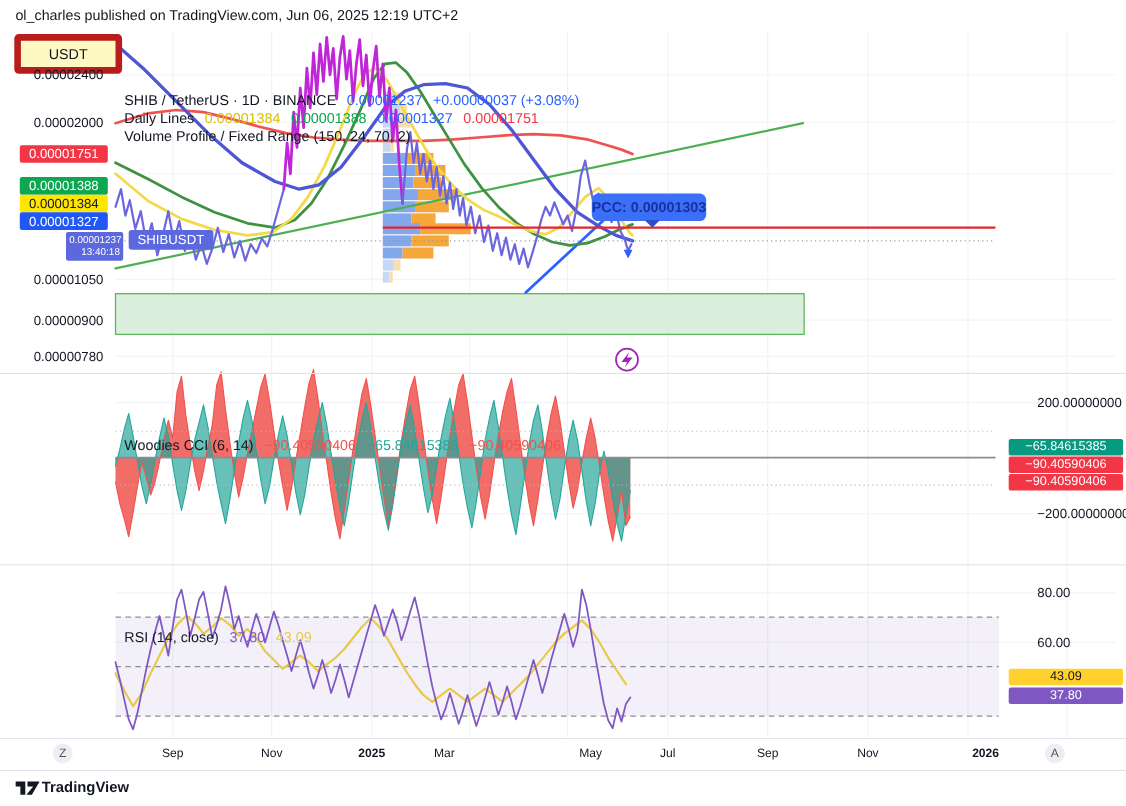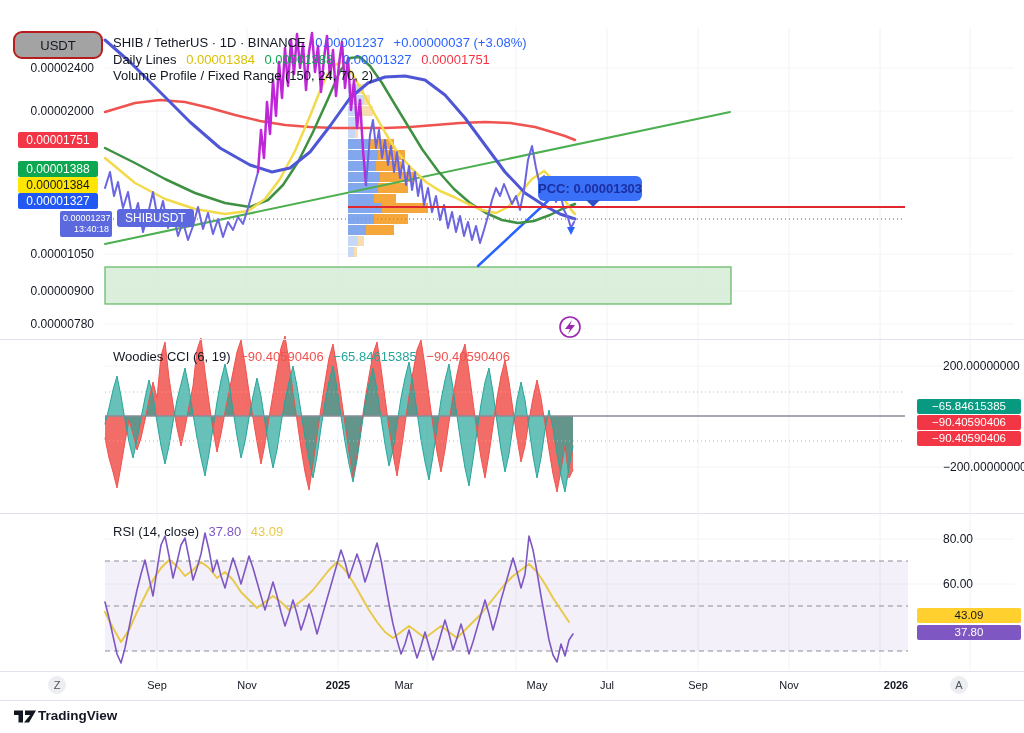--- a/index.html
+++ b/index.html
@@ -1,23 +1,23 @@
 <!DOCTYPE html>
 <html><head>
 <meta charset="utf-8">
 <style>
   html,body{margin:0;padding:0;background:#fff;}
   #page{position:relative;width:1024px;height:733px;background:#fff;overflow:hidden;
         font-family:"Liberation Sans","DejaVu Sans",sans-serif;color:#131722;}
   #chart-svg{position:absolute;left:0;top:0;z-index:1;}
   .ov{position:absolute;z-index:3;}
   #pub-line{left:14px;top:6px;font-size:13px;font-weight:500;color:#131722;}
-  #usdt-box{left:13px;top:31px;width:86px;height:24px;border:2px solid #b91c1c;border-radius:9px;
-            display:flex;align-items:center;justify-content:center;font-size:13px;background:#a3a3a3;}
-  .legend-row{left:113px;height:16px;font-size:13px;white-space:nowrap;}
+  #usdt-box{left:13px;top:31px;width:86px;height:24px;border:6px solid #b91c1c;border-radius:4px;
+            display:flex;align-items:center;justify-content:center;font-size:13px;background:#fef9c3;}
+  .legend-row{left:113px;height:16px;font-size:13px;white-space:nowrap;margin-top:48px;}
   .legend-row span{margin-right:6px;}
   .axis-label{position:absolute;right:6px;font-size:12px;color:#131722;white-space:nowrap;z-index:3;}
   .axis-badge{position:absolute;font-size:12px;color:#fff;border-radius:2px;text-align:center;
               width:80px;height:16px;line-height:16px;z-index:4;}
   #left-axis{position:absolute;left:0;top:0;width:100px;height:700px;z-index:3;}
   #price-badge{position:absolute;left:60px;width:46px;border-radius:2px;color:#fff;text-align:right;
                font-size:9px;line-height:11px;padding:2px 3px;z-index:4;}
   #shib-badge{left:105px;top:209px;background:#5C68DE;color:#fff;font-size:12px;border-radius:3px;
               padding:1px 8px;height:16px;line-height:16px;margin-left:12px;}
   #callout{left:538px;top:176px;background:#3A6FF7;color:#1C2FA0;border-radius:6px;height:25px;
@@ -126,20 +126,21 @@
       <line x1="105" y1="651" x2="908" y2="651" stroke="#8c8f96" stroke-width="1.2" stroke-dasharray="5 4"></line>
       <polyline points="105,612 113,628 121,642 129,630 137,612 145,596 153,580 161,568 169,560 177,566 185,576 193,570 201,562 209,568 217,578 225,572 233,580 241,592 249,600 257,608 265,602 273,596 281,602 289,610 297,604 305,598 313,590 321,580 329,570 337,562 345,570 353,582 361,596 369,610 377,622 385,632 393,638 401,632 409,626 417,632 425,638 433,632 441,626 449,632 457,638 465,630 473,622 481,614 489,604 497,594 505,584 513,576 521,570 529,564 537,572 545,584 553,598 561,610 569,622" fill="none" stroke="#E8C94A" stroke-width="2" stroke-linejoin="round" stroke-linecap="round"></polyline>
       <polyline points="105,602 109,618 113,636 117,654 121,663 125,648 129,628 133,608 137,590 141,574 145,560 149,578 153,596 157,570 161,545 165,536 169,556 173,578 177,562 181,545 185,538 189,558 193,580 197,568 201,554 205,533 209,550 213,572 217,560 221,576 225,588 229,572 233,558 237,570 241,584 245,570 249,556 253,568 257,582 261,596 265,610 269,596 273,582 277,596 281,612 285,626 289,614 293,600 297,614 301,630 305,618 309,604 313,618 317,634 321,620 325,606 329,592 333,578 337,564 341,550 345,562 349,578 353,566 357,554 361,566 365,582 369,570 373,556 377,543 381,560 385,582 389,604 393,624 397,640 401,654 405,644 409,630 413,644 417,658 421,646 425,632 429,646 433,660 437,648 441,634 445,620 449,634 453,650 457,638 461,624 465,638 469,654 473,642 477,628 481,614 485,600 489,614 493,630 497,616 501,600 505,586 509,572 513,558 517,572 521,588 525,574 529,536 533,550 537,572 541,596 545,618 549,640 553,655 557,662 561,644 565,656 569,640 573,634" fill="none" stroke="#7E57C2" stroke-width="1.6" stroke-linejoin="round" stroke-linecap="round"></polyline>
     </svg>
 
   <div class="sep" style="top:339px"></div>
   <div class="sep" style="top:513px"></div>
   <div class="sep" style="top:671px"></div>
   <div class="sep" style="top:700px"></div>
 
+  <div id="pub-line" class="ov">ol_charles published on TradingView.com, Jun 06, 2025 12:19 UTC+2</div>
 
   <div id="usdt-box" class="ov">
     <span>USDT</span>
   </div>
 
   <div class="legend-row ov" style="top:35px">
     <span>SHIB / TetherUS · 1D · BINANCE</span>
     <span style="color:#2962FF">0.00001237</span>
     <span style="color:#2962FF">+0.00000037 (+3.08%)</span>
   </div>
@@ -169,21 +170,21 @@
         <div>0.00001237</div>
         <div>13:40:18</div>
       </div>
     </div>
 
   <div id="shib-badge" class="ov">SHIBUSDT</div>
 
   <div id="callout" class="ov">PCC: 0.00001303</div>
 
   <div class="legend-row ov" style="top:349px">
-    <span>Woodies CCI (6, 19)</span>
+    <span>Woodies CCI (6, 14)</span>
     <span style="color:#F0524E">−90.40590406</span>
     <span style="color:#26A69A">−65.84615385</span>
     <span style="color:#F0524E">−90.40590406</span>
   </div>
 
   <div class="legend-row ov" style="top:524px">
     <span>RSI (14, close)</span>
     <span style="color:#7E57C2">37.80</span>
     <span style="color:#E8C94A">43.09</span>
   </div>

